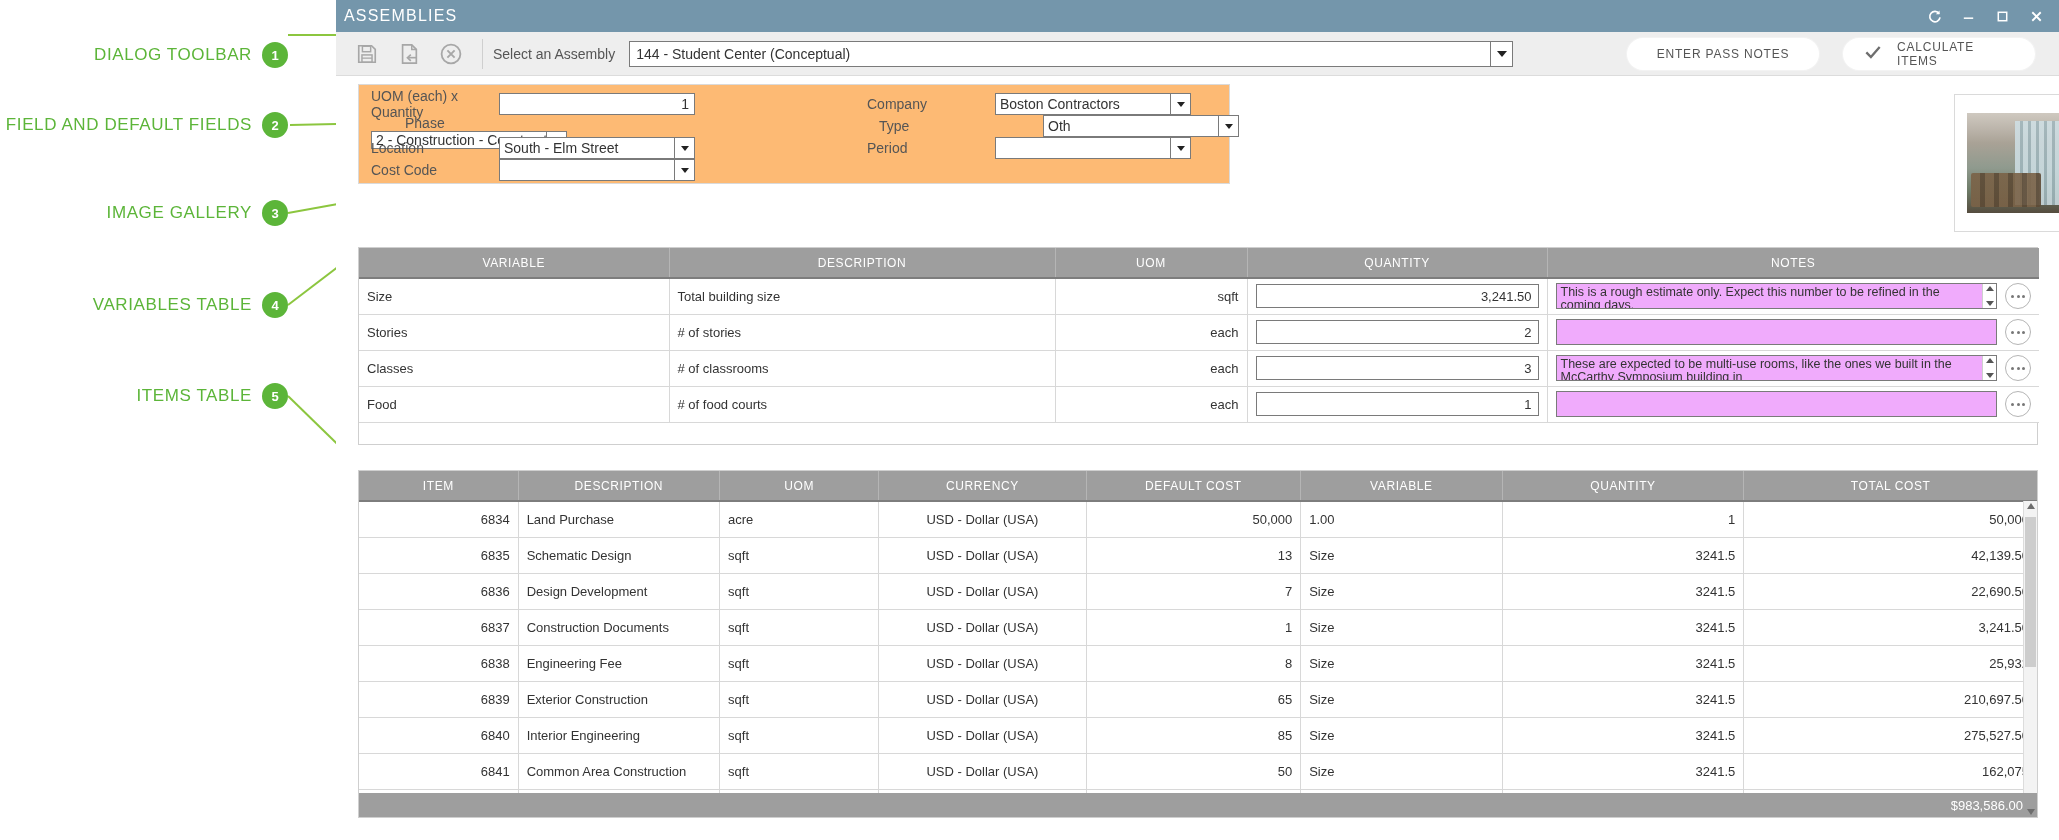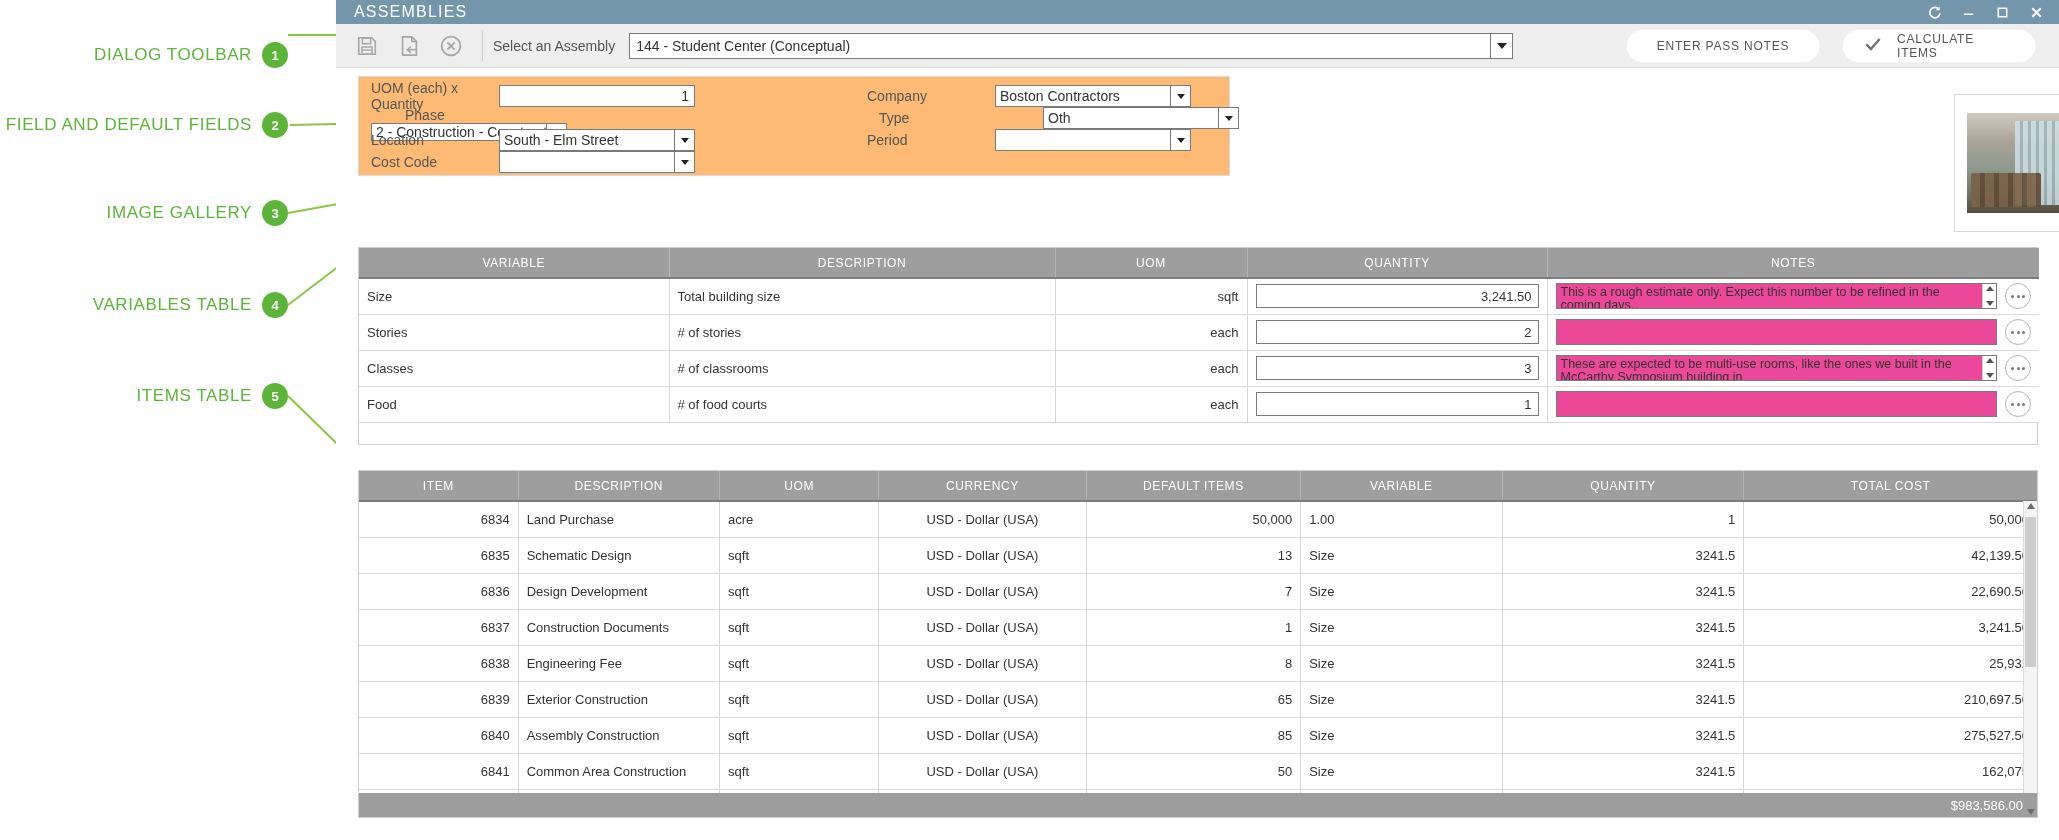--- a/index.html
+++ b/index.html
@@ -31,22 +31,22 @@
   }
   .leader { position: absolute; pointer-events: none; }
   .leader line { stroke: #8cc63f; stroke-width: 2; }
 
   
   #window {
     position: absolute; left: 336px; top: 0; width: 1723px; height: 840px;
     background: #ffffff;
   }
   .titlebar {
-    height: 24px; background: #7496ab; color: #ffffff;
-    display: flex; align-items: center; padding-left: 18px;
+    height: 32px; background: #7496ab; color: #ffffff;
+    display: flex; align-items: center; padding-left: 8px;
   }
   .titlebar .title {
     font-size: 16px; letter-spacing: 1.2px;
   }
   .titlebar .spacer { flex: 1; }
   .winbtns { display: flex; align-items: center; gap: 0; padding-right: 6px; }
   .winbtn {
     width: 34px; height: 30px; display: flex; align-items: center; justify-content: center;
     color: #ffffff;
   }
@@ -142,21 +142,21 @@
   .num { text-align: right; }
   .ctr { text-align: center; }
 
   .qty-input {
     border: 1px solid #7a7a7a; background: #fff; height: 24px;
     display: flex; align-items: center; justify-content: flex-end;
     padding: 0 6px; font-size: 13px; color: #333;
   }
   .notes-cell { display: flex; align-items: center; gap: 8px; }
   .notes-box {
-    flex: 1; border: 1px solid #7a7a7a; background: #ec4899; height: 26px;
+    flex: 1; border: 1px solid #7a7a7a; background: #f0abfc; height: 26px;
     display: flex; align-items: stretch; overflow: hidden; position: relative;
   }
   .notes-text {
     flex: 1; font-size: 12.5px; color: #333; line-height: 13px;
     padding: 2px 4px; white-space: normal; overflow: hidden;
   }
   .notes-scroll {
     width: 14px; border-left: 1px solid #cfcfcf; background: #fff;
     display: flex; flex-direction: column; align-items: center; justify-content: space-between; padding: 2px 0;
   }
@@ -497,21 +497,21 @@
             <col style="width:200px">
             <col style="width:240px">
             <col style="width:291px">
         </colgroup>
         <thead>
           <tr>
             <th>ITEM</th>
             <th>DESCRIPTION</th>
             <th>UOM</th>
             <th>CURRENCY</th>
-            <th>DEFAULT ITEMS</th>
+            <th>DEFAULT COST</th>
             <th>VARIABLE</th>
             <th>QUANTITY</th>
             <th>TOTAL COST</th>
           </tr>
         </thead>
         <tbody id="items-body">
             <tr>
               <td class="num">6834</td>
               <td>Land Purchase</td>
               <td>acre</td>
@@ -566,21 +566,21 @@
               <td>Exterior Construction</td>
               <td>sqft</td>
               <td class="ctr">USD - Dollar (USA)</td>
               <td class="num">65</td>
               <td>Size</td>
               <td class="num">3241.5</td>
               <td class="num">210,697.50</td>
             </tr>
             <tr>
               <td class="num">6840</td>
-              <td>Assembly Construction</td>
+              <td>Interior Engineering</td>
               <td>sqft</td>
               <td class="ctr">USD - Dollar (USA)</td>
               <td class="num">85</td>
               <td>Size</td>
               <td class="num">3241.5</td>
               <td class="num">275,527.50</td>
             </tr>
             <tr>
               <td class="num">6841</td>
               <td>Common Area Construction</td>

